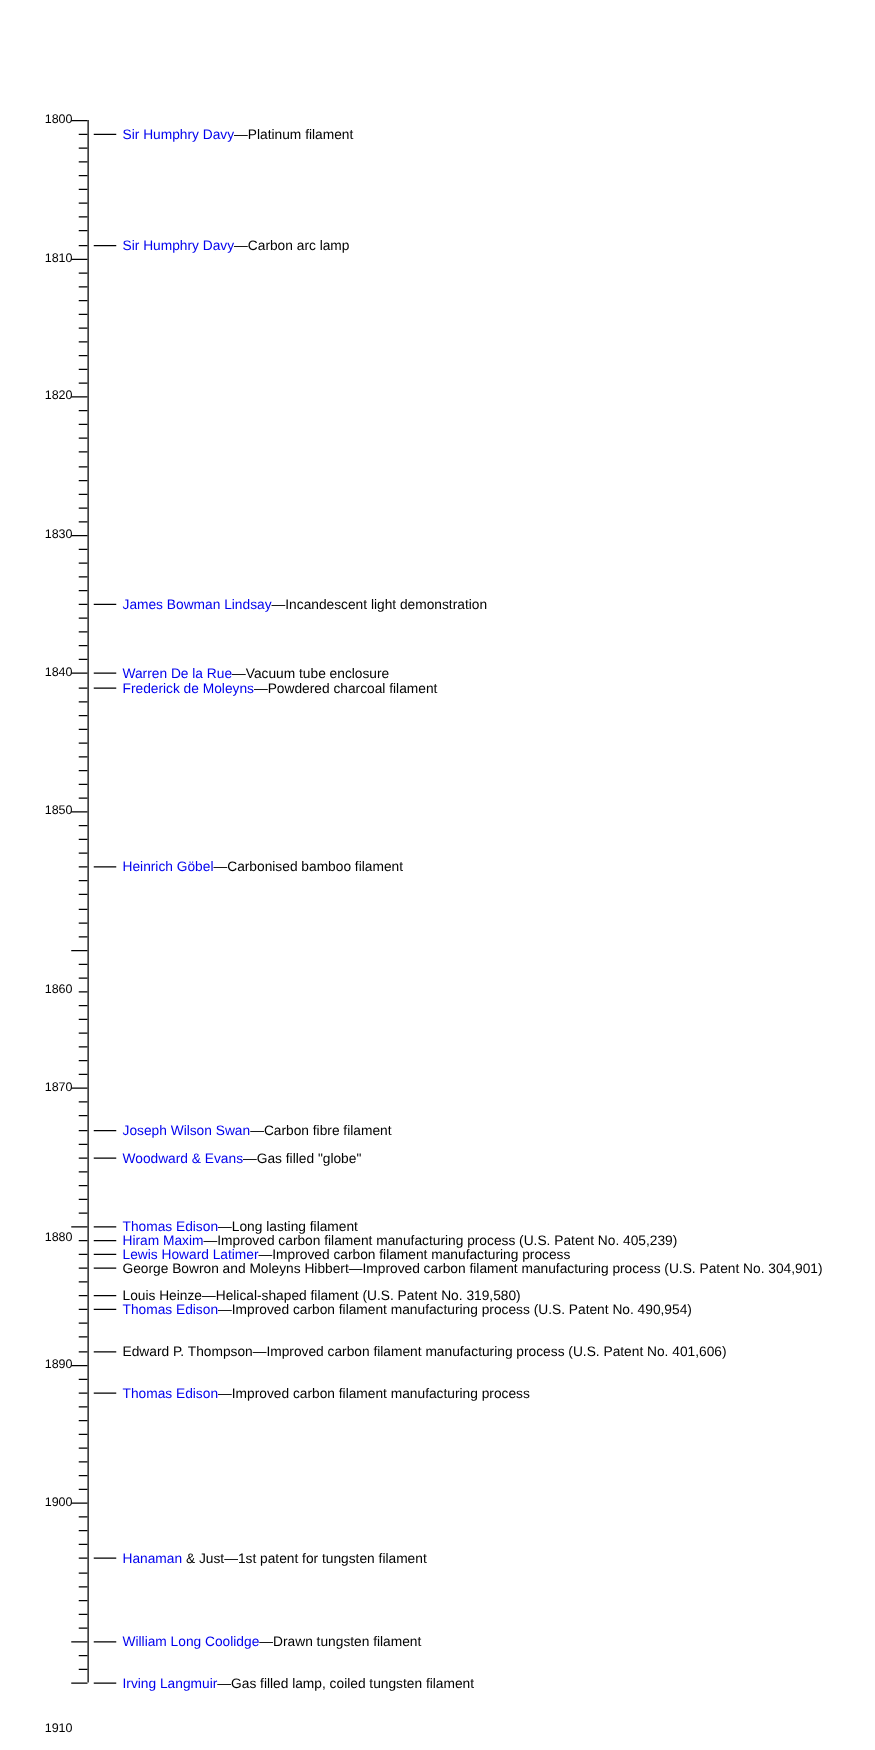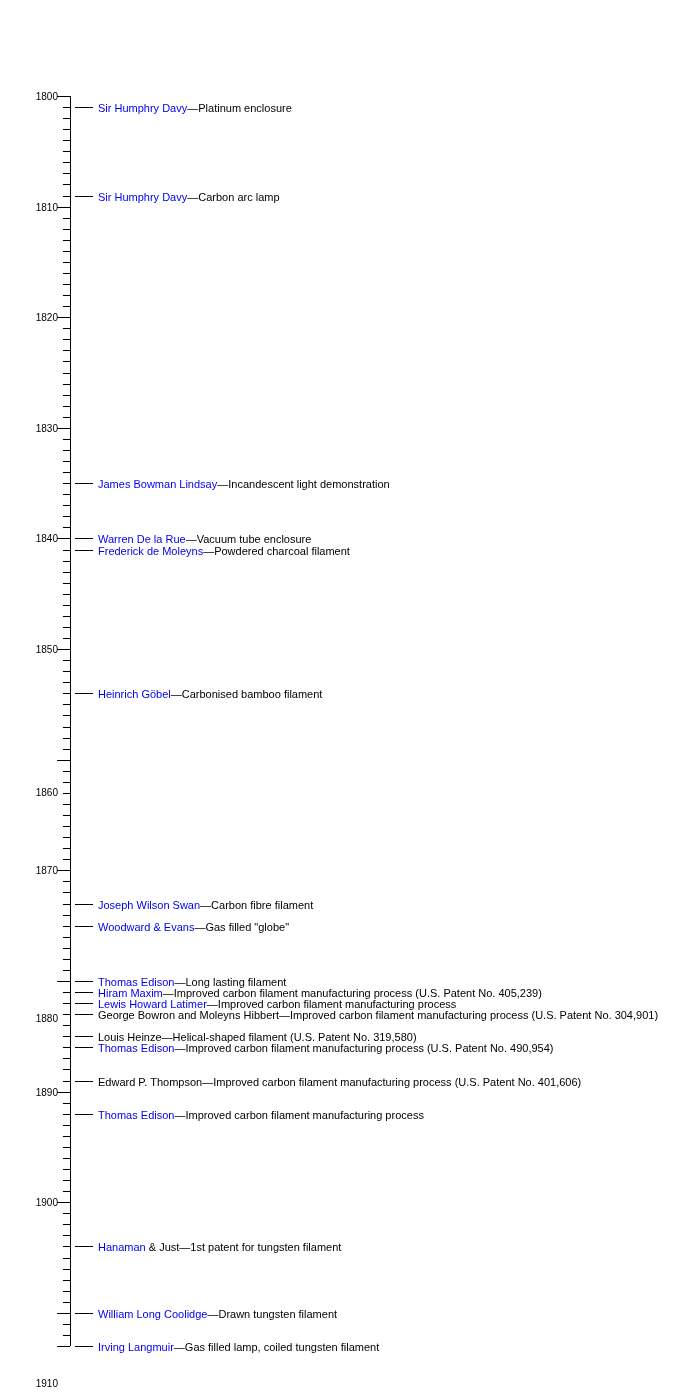--- a/index.html
+++ b/index.html
@@ -150,21 +150,21 @@
     <div class="tick minor" style="top: 881.398px;"></div>
     <div class="tick minor" style="top: 892.46px;"></div>
     <div class="tick minor" style="top: 903.522px;"></div>
     <div class="tick minor" style="top: 914.584px;"></div>
     <div class="tick minor" style="top: 925.646px;"></div>
     <div class="tick minor" style="top: 936.708px;"></div>
     <div class="tick minor" style="top: 947.77px;"></div>
     <div class="tick minor" style="top: 958.832px;"></div>
     <div class="tick minor" style="top: 969.894px;"></div>
     <div class="tick major" style="top: 980.956px;"></div>
-    <div class="tick-label" style="top: 1018px; text-align: right;">1880</div>
+    <div class="tick-label" style="top: 990px; text-align: right;">1880</div>
     <div class="tick minor" style="top: 992.018px;"></div>
     <div class="tick minor" style="top: 1003.08px;"></div>
     <div class="tick minor" style="top: 1014.14px;"></div>
     <div class="tick minor" style="top: 1025.2px;"></div>
     <div class="tick minor" style="top: 1036.27px;"></div>
     <div class="tick minor" style="top: 1047.33px;"></div>
     <div class="tick minor" style="top: 1058.39px;"></div>
     <div class="tick minor" style="top: 1069.45px;"></div>
     <div class="tick minor" style="top: 1080.51px;"></div>
     <div class="tick major" style="top: 1091.58px;"></div>
@@ -188,21 +188,21 @@
     <div class="tick minor" style="top: 1268.57px;"></div>
     <div class="tick minor" style="top: 1279.63px;"></div>
     <div class="tick minor" style="top: 1290.69px;"></div>
     <div class="tick minor" style="top: 1301.75px;"></div>
     <div class="tick major" style="top: 1312.81px;"></div>
     <div class="tick-label" style="top: 1383px;">1910</div>
     <div class="tick minor" style="top: 1323.88px;"></div>
     <div class="tick minor" style="top: 1334.94px;"></div>
     <div class="tick major" style="top: 1346px;"></div>
     <div class="event-marker" style="top: 107px;"></div>
-    <div class="event-text" style="top: 108px;"><span class="event-name link">Sir Humphry Davy</span><span class="event-dash">—</span><span class="event-desc">Platinum enclosure</span></div>
+    <div class="event-text" style="top: 108px;"><span class="event-name link">Sir Humphry Davy</span><span class="event-dash">—</span><span class="event-desc">Platinum filament</span></div>
     <div class="event-marker" style="top: 196px;"></div>
     <div class="event-text" style="top: 197px;"><span class="event-name link">Sir Humphry Davy</span><span class="event-dash">—</span><span class="event-desc">Carbon arc lamp</span></div>
     <div class="event-marker" style="top: 483px;"></div>
     <div class="event-text" style="top: 484px;"><span class="event-name link">James Bowman Lindsay</span><span class="event-dash">—</span><span class="event-desc">Incandescent light demonstration</span></div>
     <div class="event-marker" style="top: 538px;"></div>
     <div class="event-text" style="top: 539px;"><span class="event-name link">Warren De la Rue</span><span class="event-dash">—</span><span class="event-desc">Vacuum tube enclosure</span></div>
     <div class="event-marker" style="top: 550px;"></div>
     <div class="event-text" style="top: 551px;"><span class="event-name link">Frederick de Moleyns</span><span class="event-dash">—</span><span class="event-desc">Powdered charcoal filament</span></div>
     <div class="event-marker" style="top: 693px;"></div>
     <div class="event-text" style="top: 694px;"><span class="event-name link">Heinrich Göbel</span><span class="event-dash">—</span><span class="event-desc">Carbonised bamboo filament</span></div>

